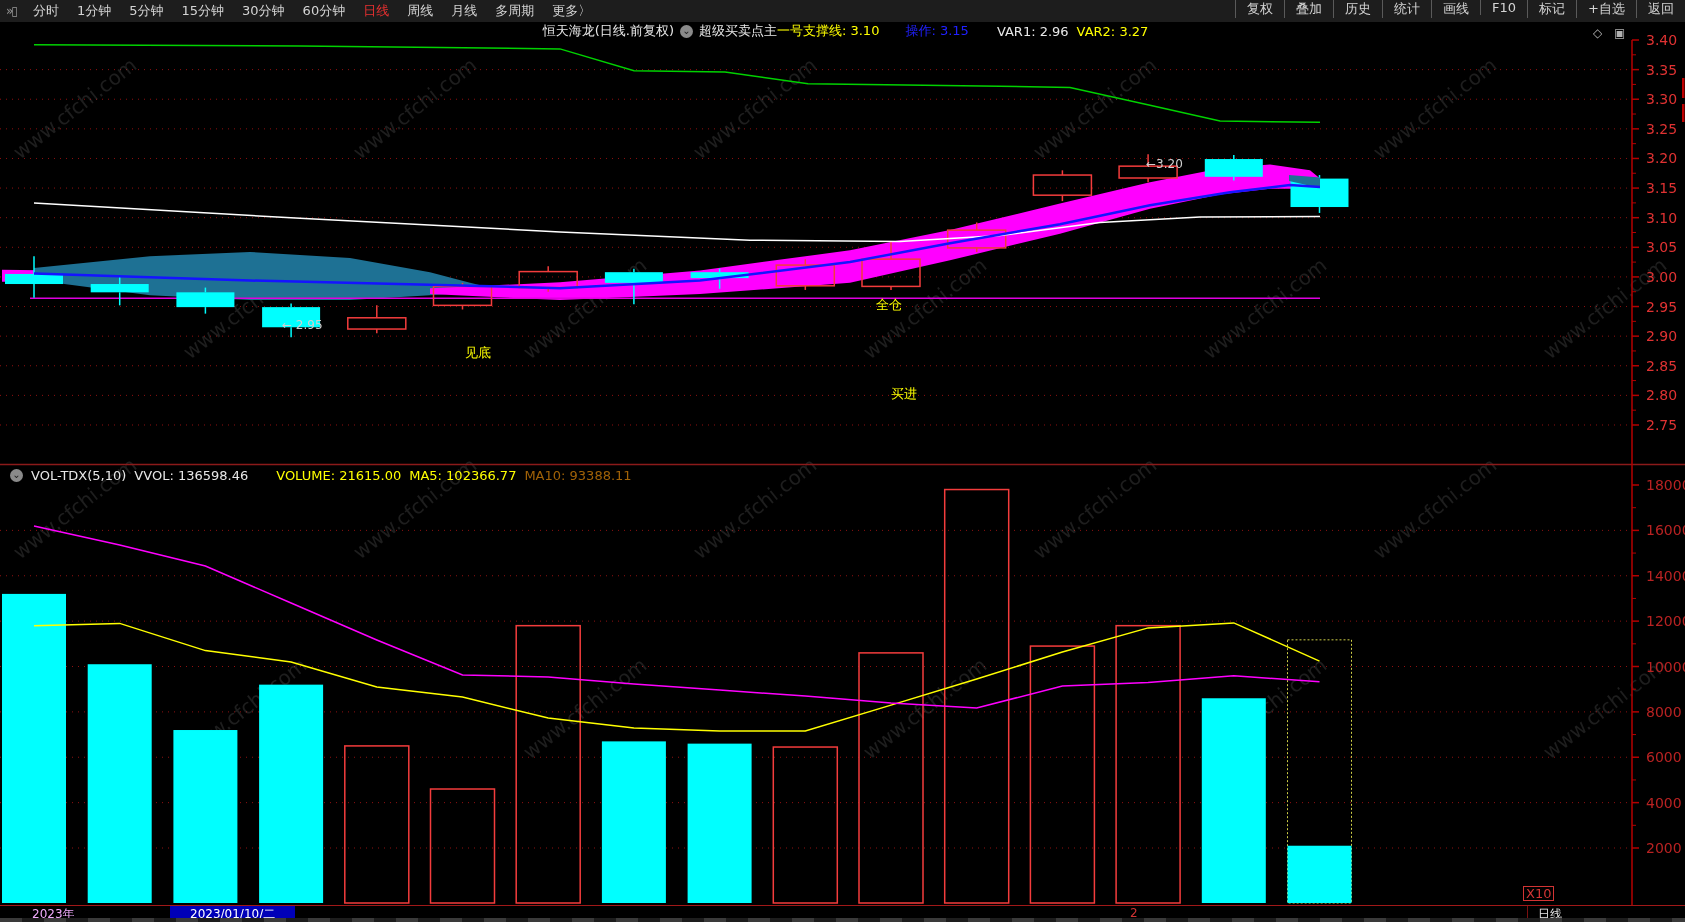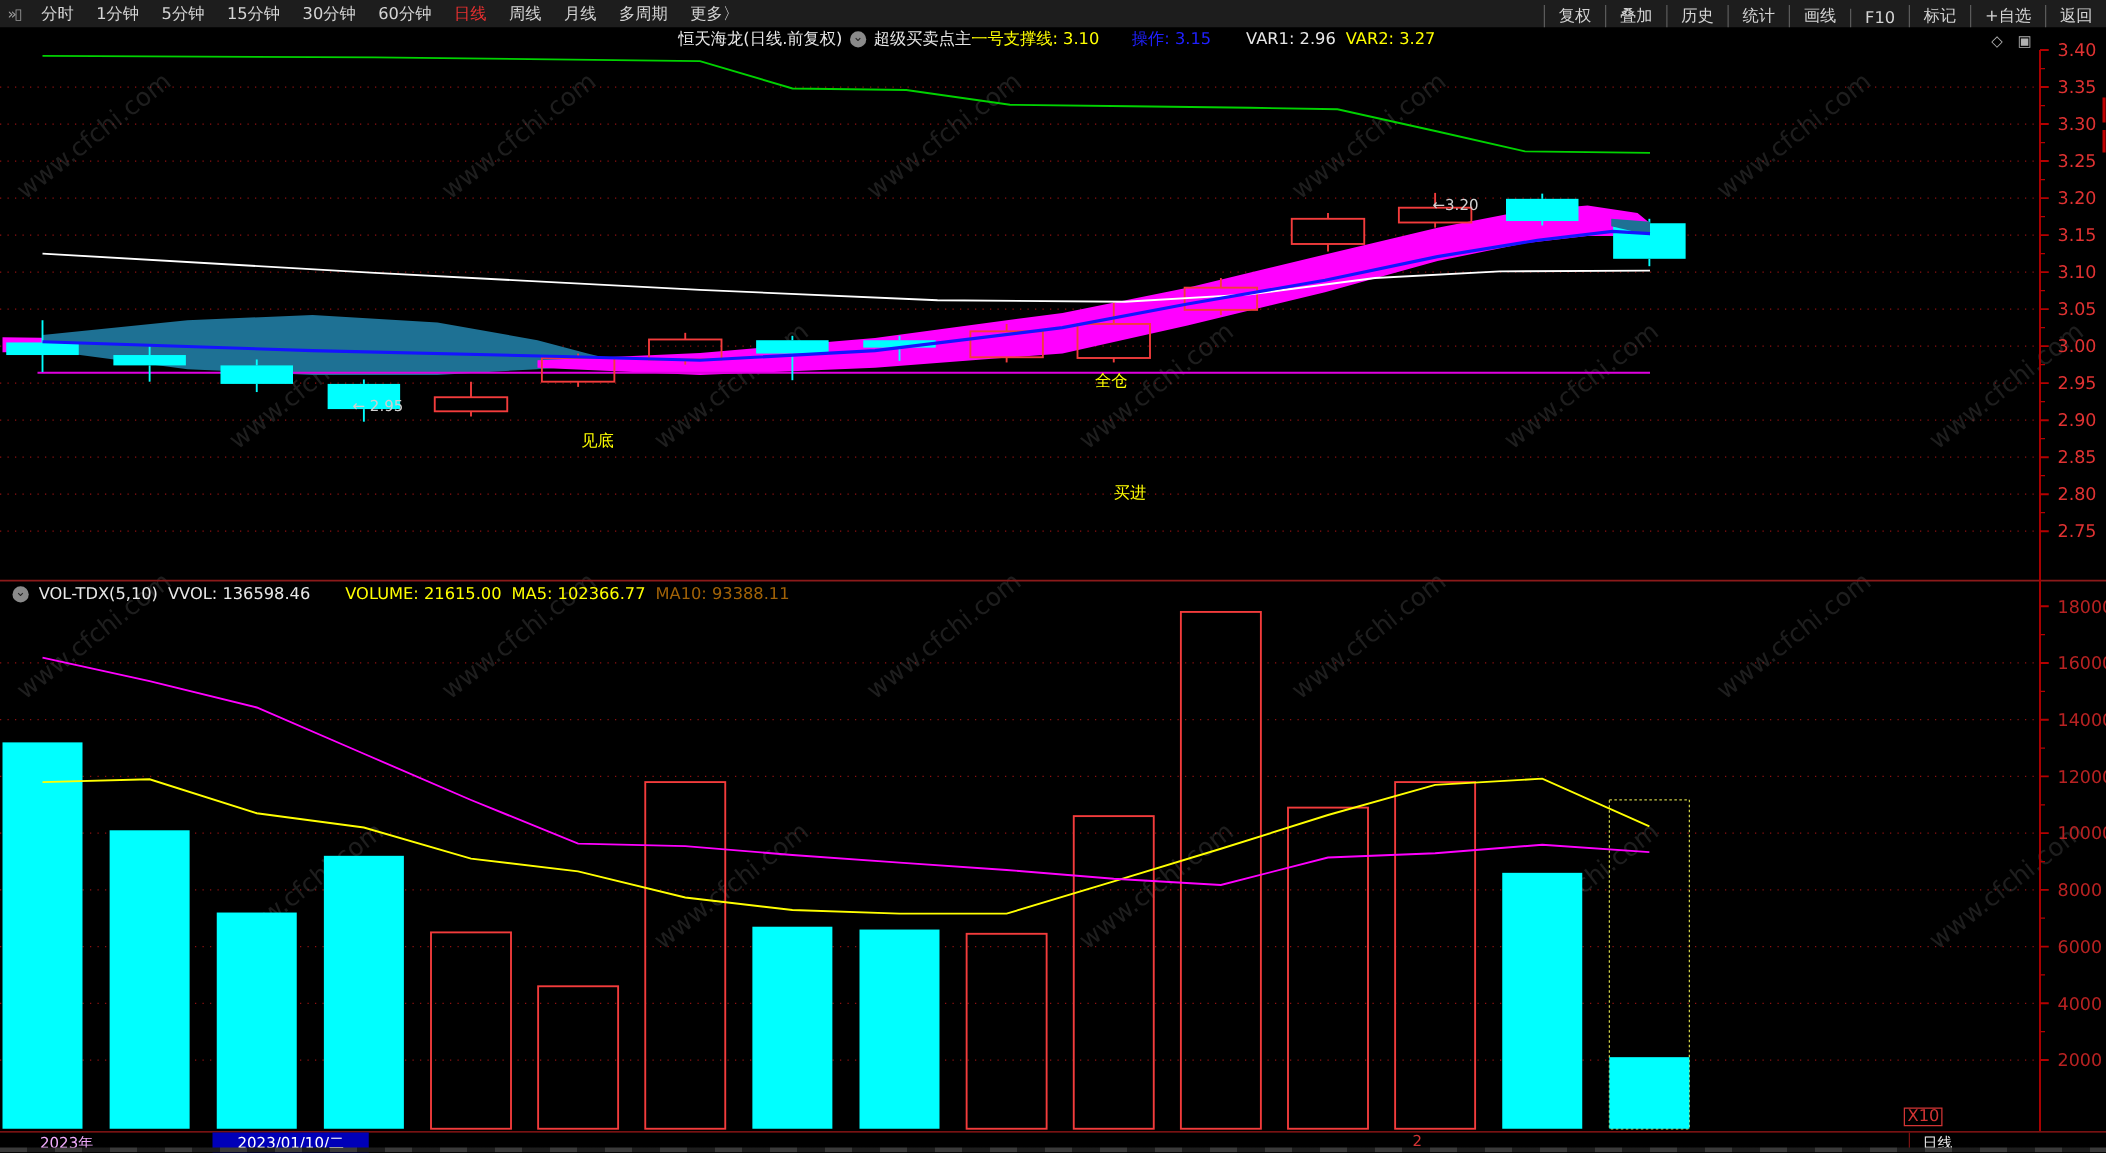--- a/index.html
+++ b/index.html
@@ -4,21 +4,21 @@
 <style>
   html,body{margin:0;padding:0;background:#000;}
   .app{position:relative;width:1685px;height:922px;background:#000;overflow:hidden;
        font-family:"DejaVu Sans","Liberation Sans",sans-serif;-webkit-font-smoothing:antialiased;}
   
   .menubar{position:absolute;top:0;left:0;width:100%;height:22px;background:#1d1d1d;
            border-bottom:1px solid #000;display:flex;align-items:center;font-size:13px;color:#d4d4d4;}
   .menubar .winicon{color:#9a9a9a;font-size:12px;padding:0 8px 0 6px;letter-spacing:-2px;}
   .menu-item{padding:0 9px;cursor:default;white-space:nowrap;}
   .menu-item.active{color:#e83030;}
-  .menu-right{margin-left:auto;display:flex;height:100%;align-items:flex-end;}
+  .menu-right{margin-left:auto;display:flex;height:100%;align-items:flex-start;}
   .menu-right .menu-item{border-left:1px solid #5a5a5a;padding:0 11px;}
   
   .infobar{position:absolute;top:22px;left:0;width:100%;height:18px;background:#000;
            display:flex;align-items:center;font-size:13px;justify-content:center;}
   .infobar span{white-space:nowrap;}
   .circle-ico{display:inline-block;width:13px;height:13px;border-radius:50%;background:#8a8a8a;
               color:#222;font-size:10px;line-height:12px;text-align:center;margin:0 6px;}
   .t-white{color:#e8e8e8;} .t-yellow{color:#ffff00;} .t-blue{color:#2020ff;} .t-magenta{color:#a16207;}
   
   #chart-svg{position:absolute;top:0;left:0;}

